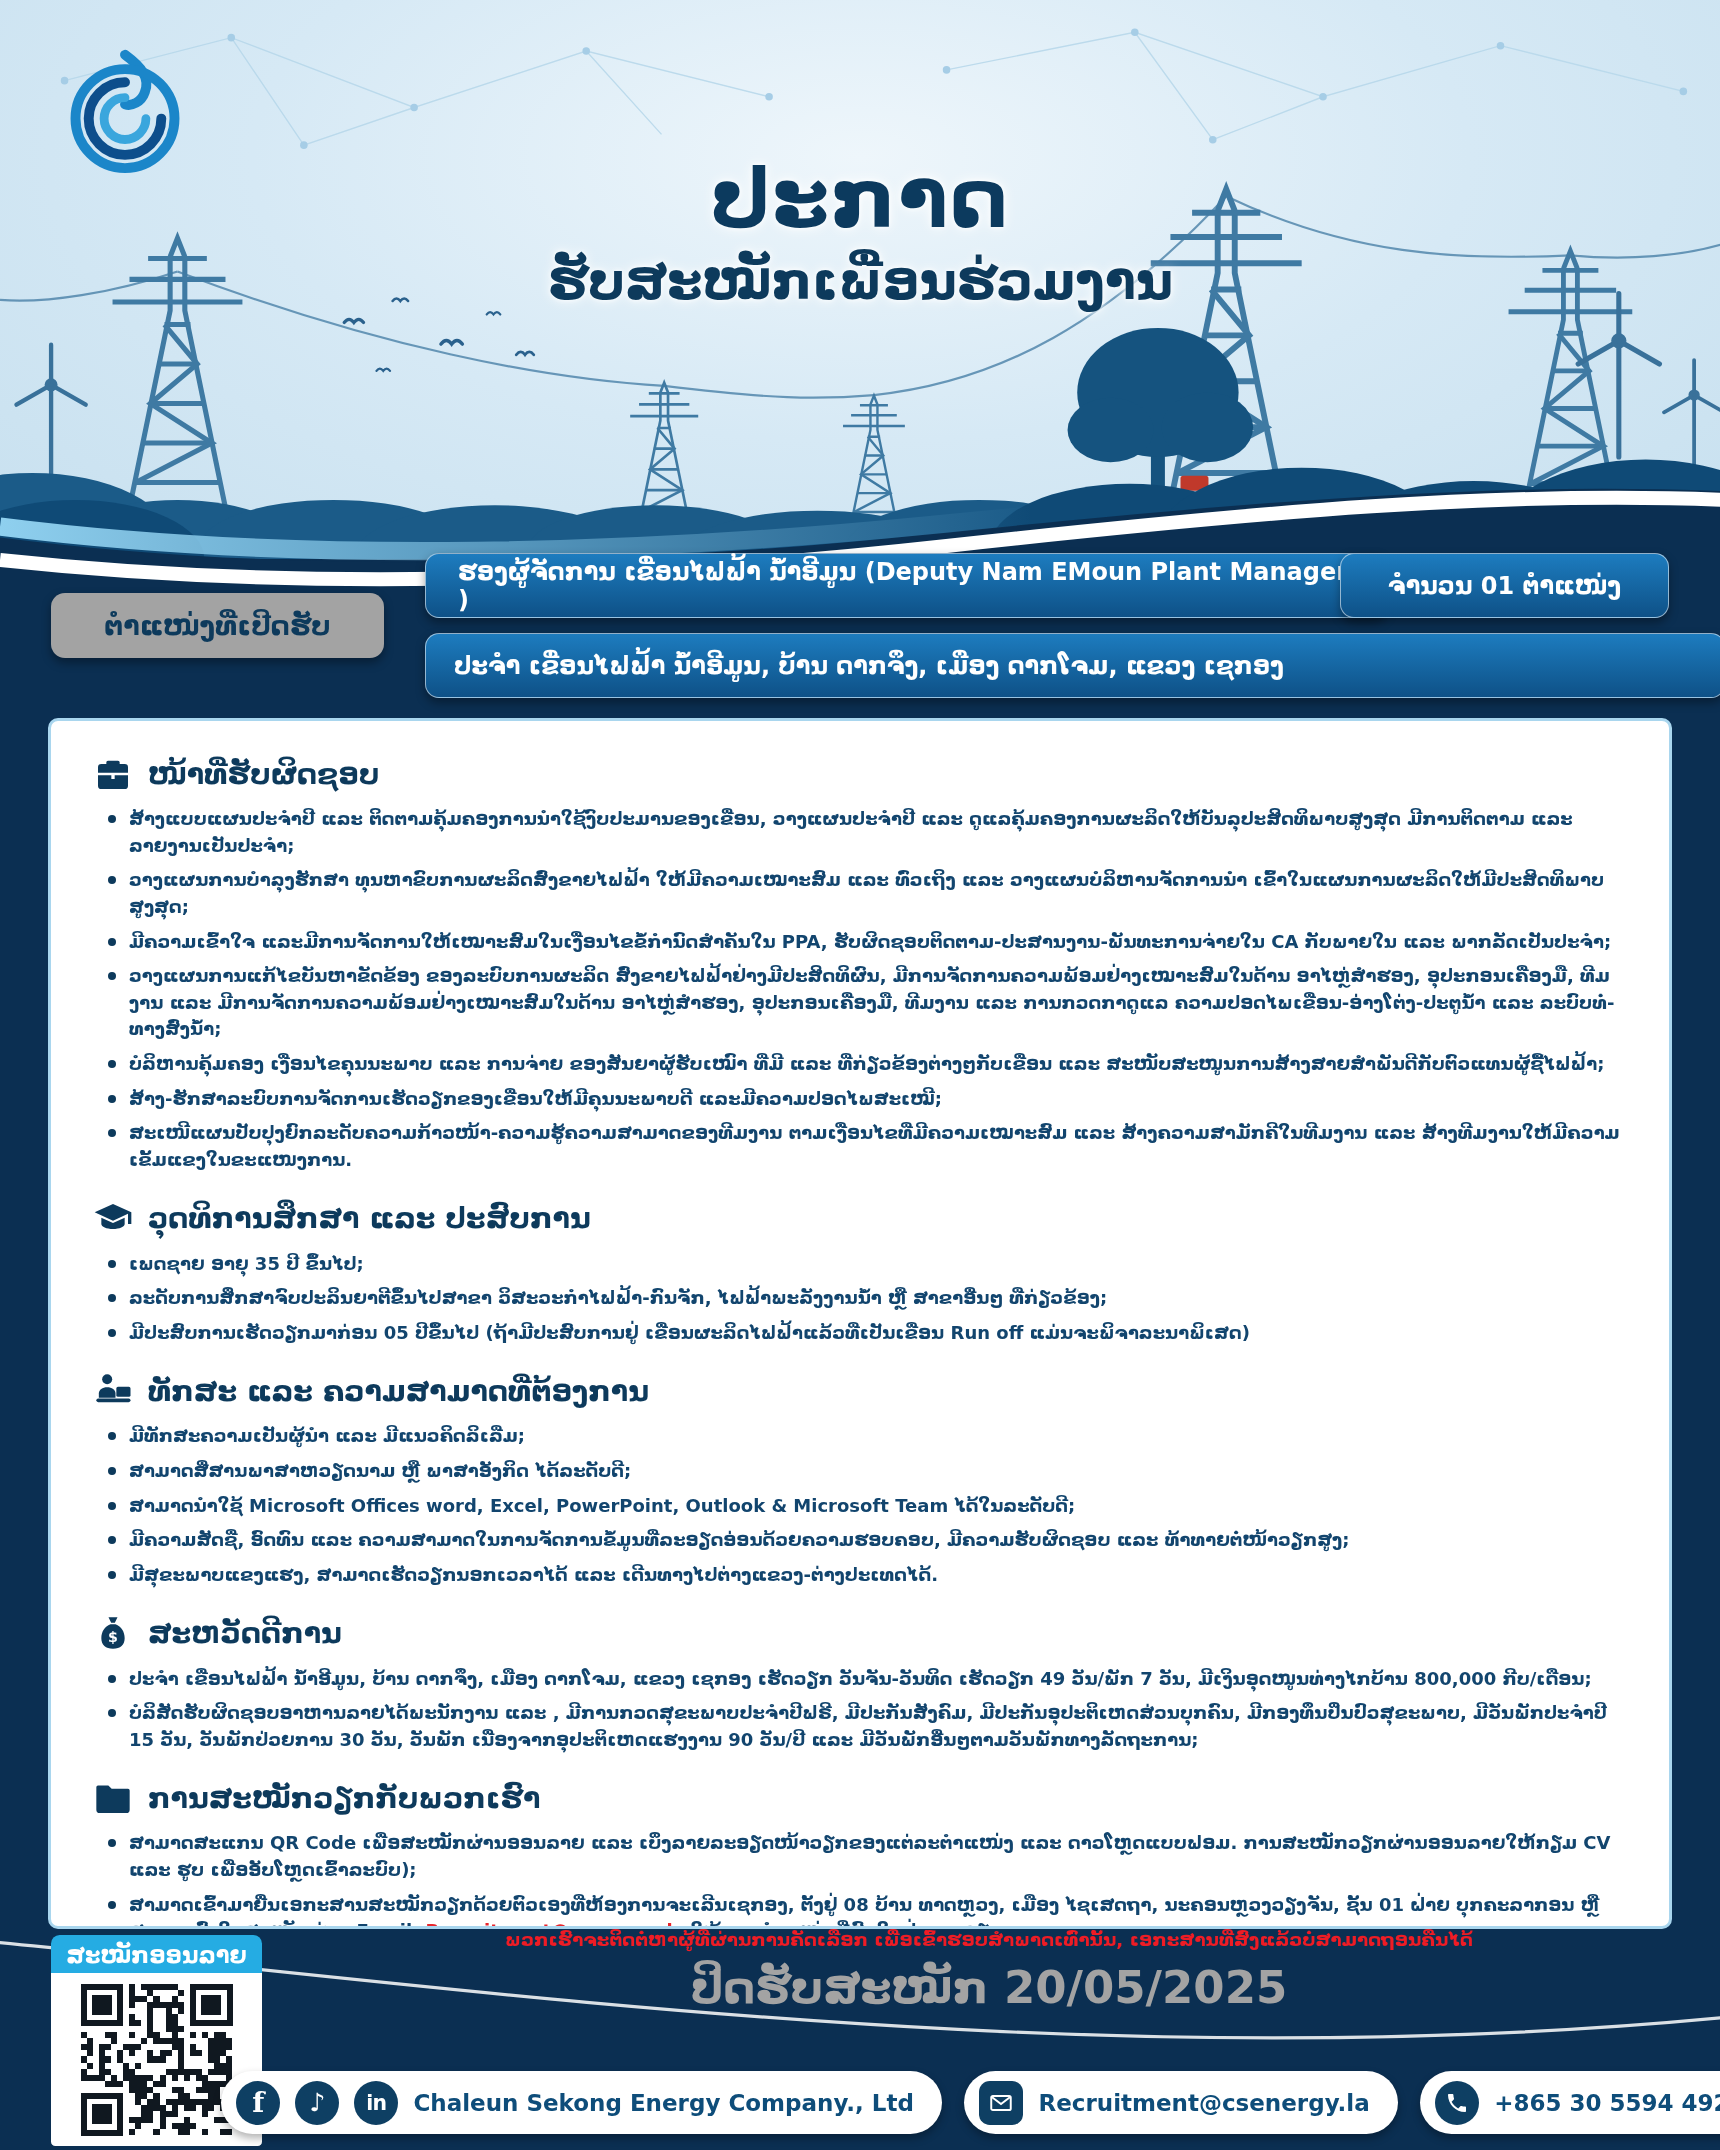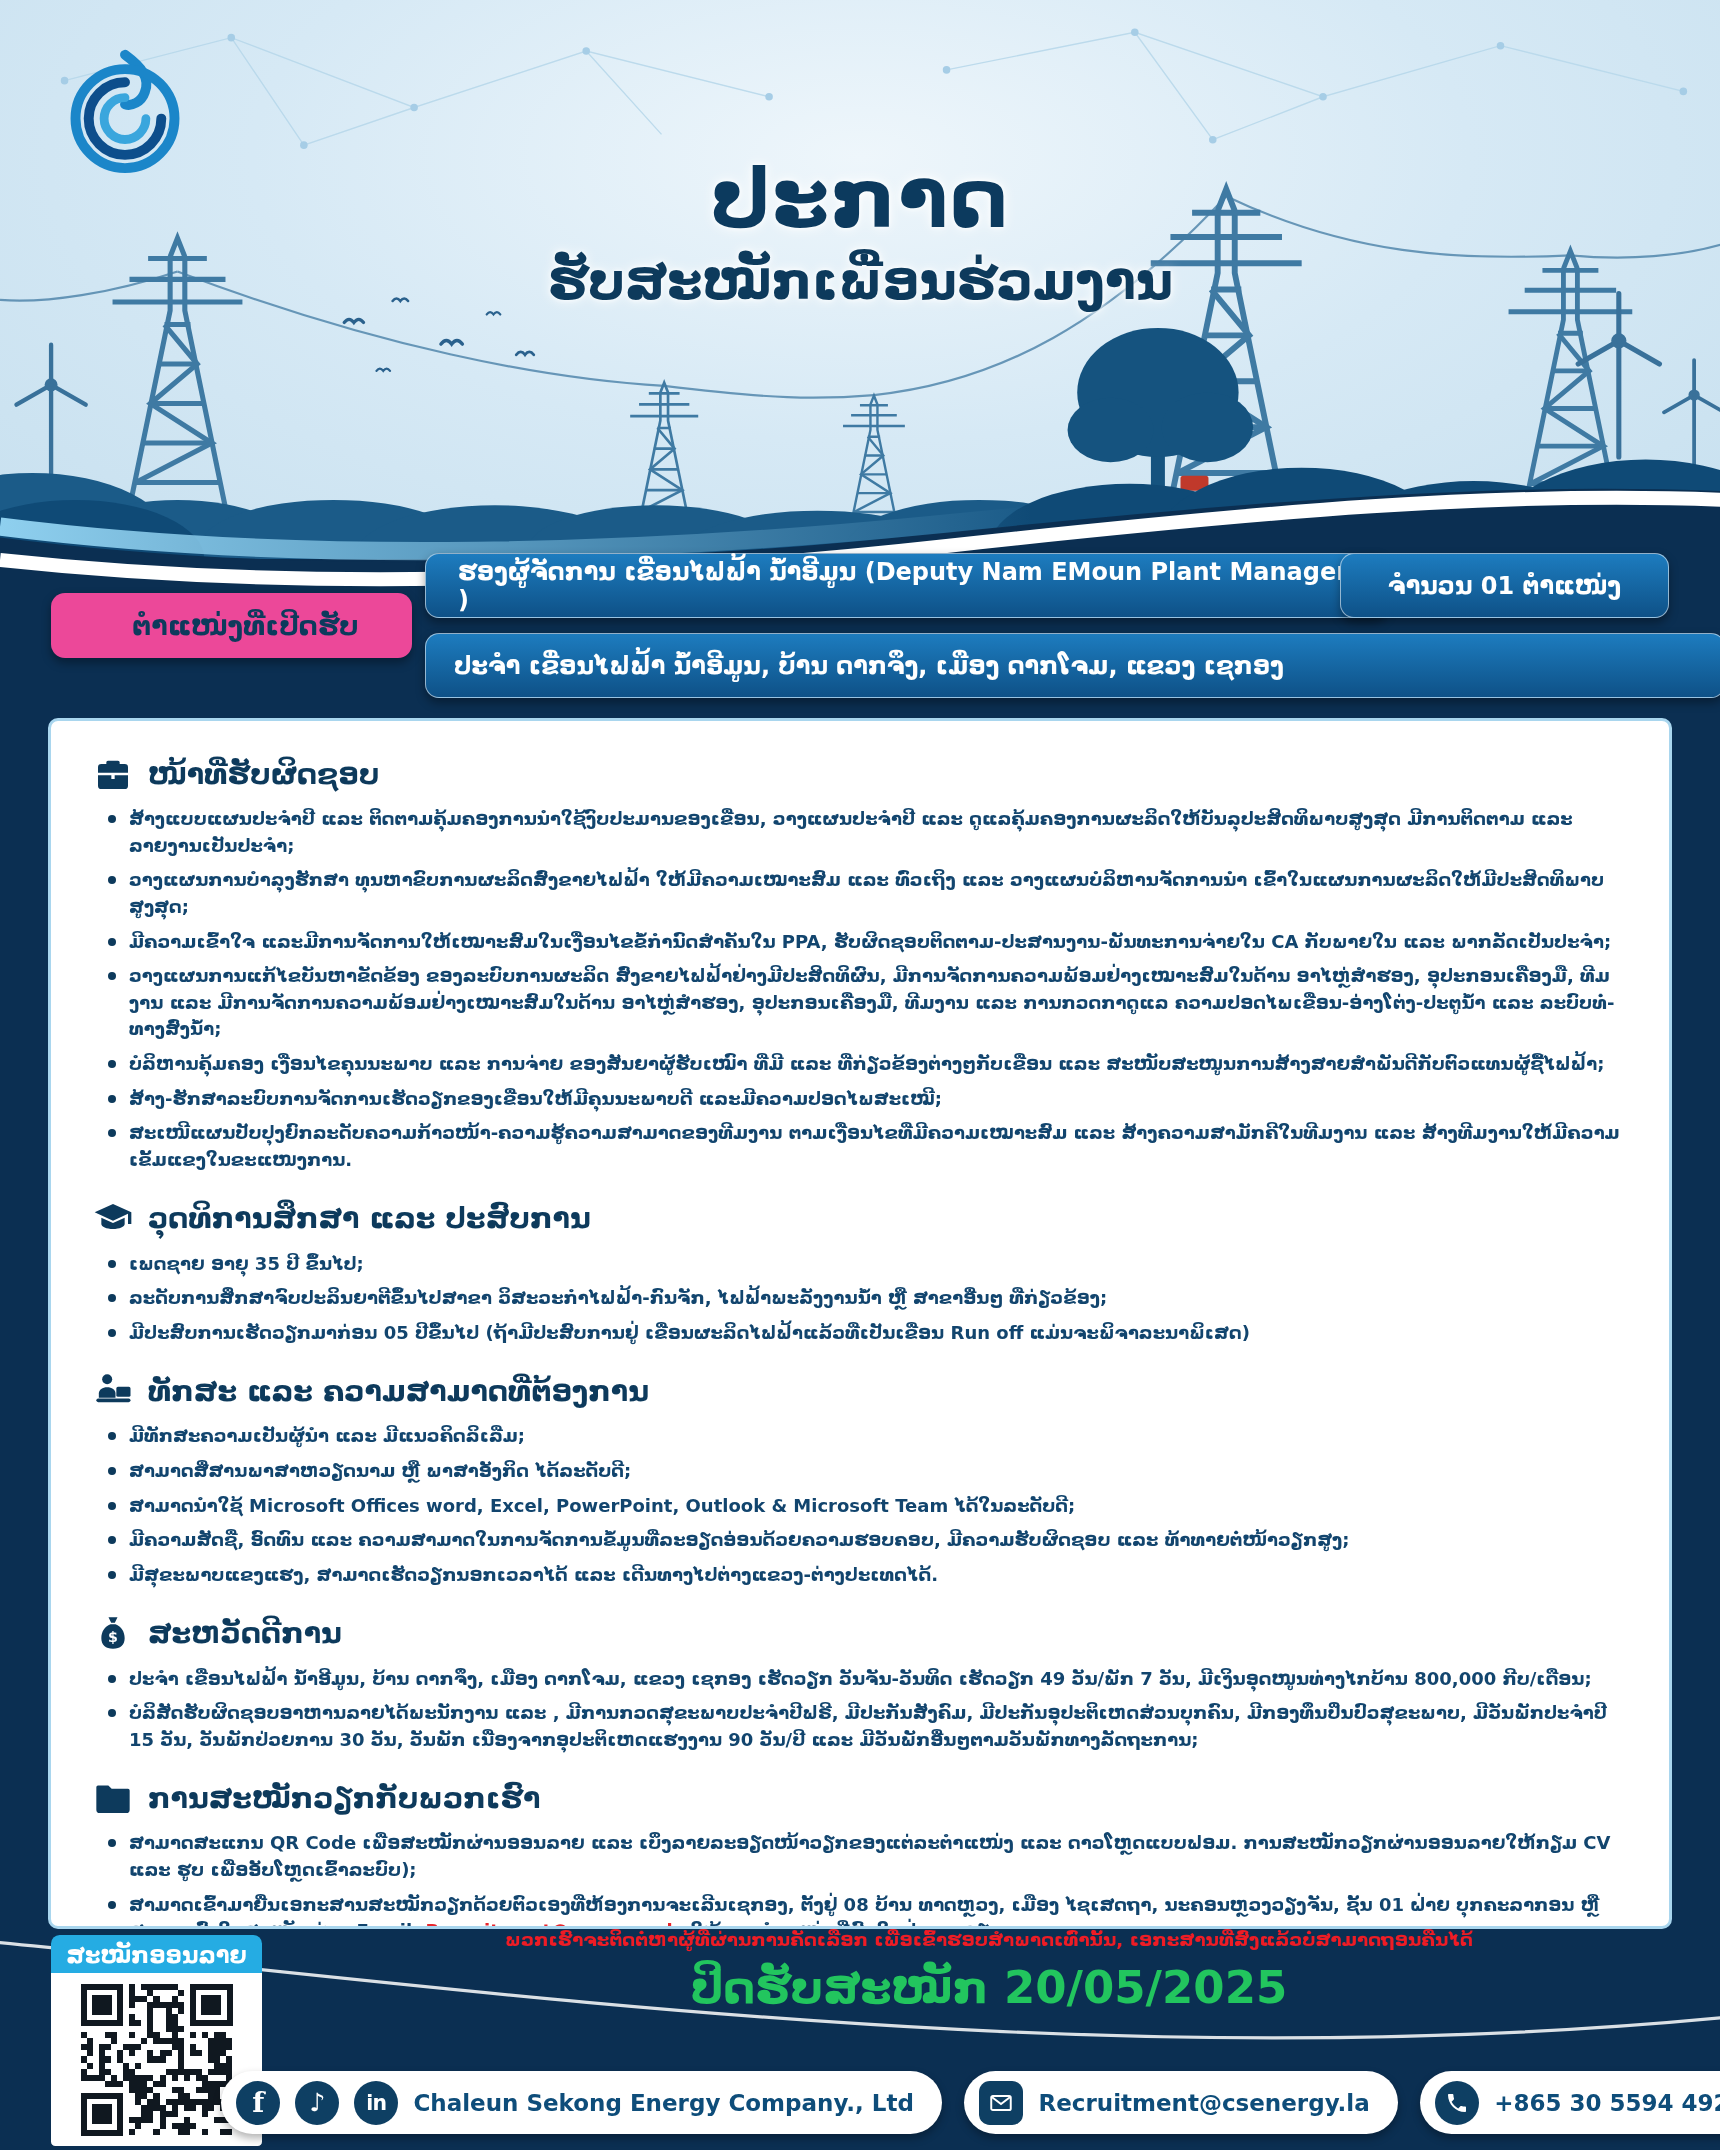--- a/index.html
+++ b/index.html
@@ -16,23 +16,23 @@
   .logo-text div:last-child{font-size:28px;font-weight:800;color:#0f4f8c;letter-spacing:1.1px;margin-top:4.3px;}
   .hero-title{position:absolute;left:0;top:151px;width:1721px;text-align:center;z-index:5;
               font-size:82px;font-weight:800;color:#0c3a5e;letter-spacing:2.2px;
               text-shadow:0 0 14px #fff,0 0 5.4px #fff;}
   .hero-sub{position:absolute;left:0;top:252px;width:1721px;text-align:center;z-index:5;
             font-size:51px;font-weight:800;color:#0d3a5c;
             text-shadow:0 0 13px #fff,0 0 5.4px #fff;}
   .wave{position:absolute;left:0;top:446px;width:1721px;height:172px;z-index:4;}
 
   
-  .pos-label{position:absolute;left:51px;top:593px;width:333px;height:65px;background:#ec4899;
+  .pos-label{position:absolute;left:51px;top:593px;width:333px;height:65px;background:#a3a3a3;
              border-radius:14px;display:flex;align-items:center;justify-content:center;
-             font-size:27px;font-weight:800;color:#0d3a5c;z-index:6;box-shadow:0 4.3px 9.7px rgba(0,0,0,.35);padding-left:28px;}
+             font-size:27px;font-weight:800;color:#0d3a5c;z-index:6;box-shadow:0 4.3px 9.7px rgba(0,0,0,.35);}
   .blue-box{position:absolute;background:linear-gradient(180deg,#1d7cbf 0%,#0e5187 100%);
             border:1.6px solid rgba(255,255,255,.55);border-radius:14px;color:#fff;
             display:flex;align-items:center;font-size:24px;font-weight:800;z-index:6;
             box-shadow:0 4.3px 9.7px rgba(0,0,0,.35);}
   .pos-title{left:425px;top:553px;width:897px;height:63px;padding:0 32px;}
   .pos-count{left:1340px;top:553px;width:327px;height:63px;justify-content:center;}
   .pos-loc{left:425px;top:633px;width:1242px;height:63px;padding:0 28px;}
 
   
   .panel{position:absolute;left:48px;top:718px;width:1624px;height:1211px;background:#fff;
@@ -57,21 +57,21 @@
           border-radius:0 0 4.3px 4.3px;z-index:7;display:flex;align-items:center;justify-content:center;}
   .qr-inner{position:relative;width:152px;height:152px;}
   #qr-grid{position:absolute;inset:0;display:grid;grid-template-columns:repeat(25,1fr);grid-template-rows:repeat(25,1fr);}
   #qr-grid div{background:#101820;}
   .finder{position:absolute;width:28%;height:28%;border:6px solid #101820;box-sizing:border-box;}
   .finder::after{content:"";position:absolute;inset:18%;background:#101820;}
   .f-tl{top:0;left:0;} .f-tr{top:0;right:0;} .f-bl{bottom:0;left:0;}
   .warning{position:absolute;left:301px;top:1929px;width:1376px;text-align:center;z-index:7;
            font-size:18.3px;font-weight:700;color:#ee1c25;}
   .deadline{position:absolute;left:301px;top:1961px;width:1376px;text-align:center;z-index:7;
-            font-size:45px;font-weight:800;color:#22c55e;}
+            font-size:45px;font-weight:800;color:#a3a3a3;}
   .contact-bar{position:absolute;left:280px;top:2067px;width:1419px;height:71px;z-index:7;
                display:flex;align-items:center;justify-content:center;gap:22.6px;}
   .pill{background:#fff;border-radius:38px;height:63px;display:flex;align-items:center;
         gap:15px;padding:0 28px 0 15px;box-shadow:0 4.3px 8.6px rgba(0,0,0,.3);}
   .soc-circ{width:44px;height:44px;border-radius:50%;background:#0e3f63;color:#fff;display:flex;
             align-items:center;justify-content:center;font-weight:800;}
   .soc-f{font-size:28px;font-family:"DejaVu Serif","Liberation Serif",serif;}
   .soc-note{font-size:25px;} .soc-in{font-size:20.4px;letter-spacing:-0.5px;}
   .pill-text{font-size:23px;font-weight:800;color:#0e4d7a;white-space:nowrap;}
   .sq-icn{width:44px;height:44px;border-radius:10.8px;background:#0e3f63;display:flex;align-items:center;justify-content:center;}

